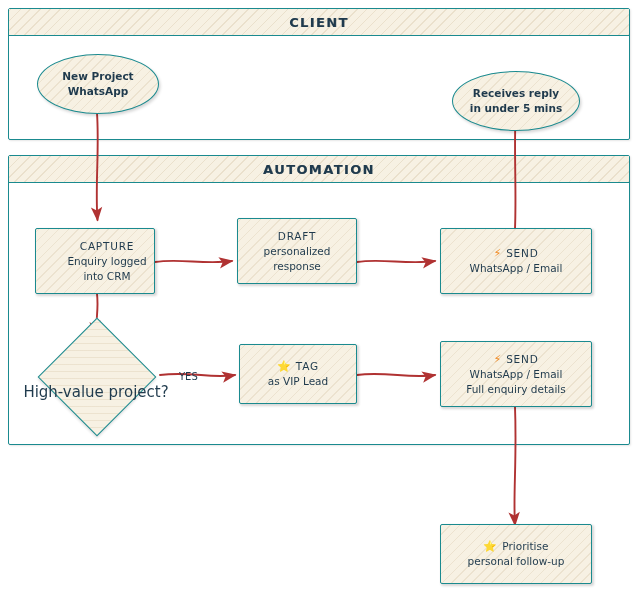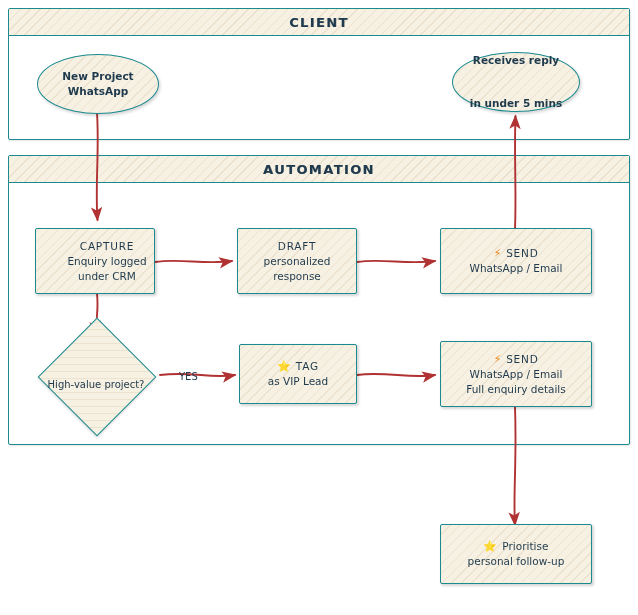--- a/index.html
+++ b/index.html
@@ -116,28 +116,28 @@
         rgba(205,185,150,0.26) 0px,
         rgba(205,185,150,0.26) 1px,
         rgba(255,255,255,0) 1px,
         rgba(255,255,255,0) 7px);
     border: 1.9px solid #1a8a8f;
     transform: rotate(45deg);
     box-shadow: 1.5px 1.5px 2.5px rgba(0,0,0,0.12);
   }
   .diamond-label {
     position: absolute;
-    left: -22px; top: 8px;
+    left: -22px; top: 16px;
     width: calc(100% + 44px);
     height: 100%;
     display: flex;
     align-items: center;
     justify-content: center;
     font-family: "DejaVu Sans", sans-serif;
-    font-size: 10px;
+    font-size: 15px;
     color: #1f3a4d;
     white-space: nowrap;
     z-index: 2;
   }
   
   .edge-label {
     position: absolute;
     font-family: "DejaVu Sans", sans-serif;
     font-size: 10px;
     color: #1f3a4d;
@@ -187,32 +187,32 @@
 
       <path d="M515,407 C517,460 513,495 515,525"></path>
     </g>
   </svg>
 
   <div class="node ellipse" style="left:37px; top:54px; width:122px; height:60px;">
     <span class="ln">New Project</span>
     <span class="ln">WhatsApp</span>
   </div>
 
-  <div class="node ellipse" style="left:452px; top:52px; width:128px; height:60px;justify-content:space-between;">
+  <div class="node ellipse" style="left:452px; top:71px; width:128px; height:60px;">
     <span class="ln">Receives reply</span>
     <span class="ln">in under 5 mins</span>
   </div>
 
   <div class="node box" style="left:35px; top:228px; width:120px; height:66px;padding-left:24px;">
     <span class="ln head">CAPTURE</span>
     <span class="ln">Enquiry logged</span>
-    <span class="ln">under CRM</span>
-  </div>
-
-  <div class="node box" style="left:237px; top:228px; width:120px; height:66px;">
+    <span class="ln">into CRM</span>
+  </div>
+
+  <div class="node box" style="left:237px; top:218px; width:120px; height:66px;">
     <span class="ln head">DRAFT</span>
     <span class="ln">personalized</span>
     <span class="ln">response</span>
   </div>
 
   <div class="node box" style="left:440px; top:228px; width:152px; height:66px;">
     <span class="icon-row">
       <span class="bolt">⚡</span>
       <span class="ln head">SEND</span>
     </span>

